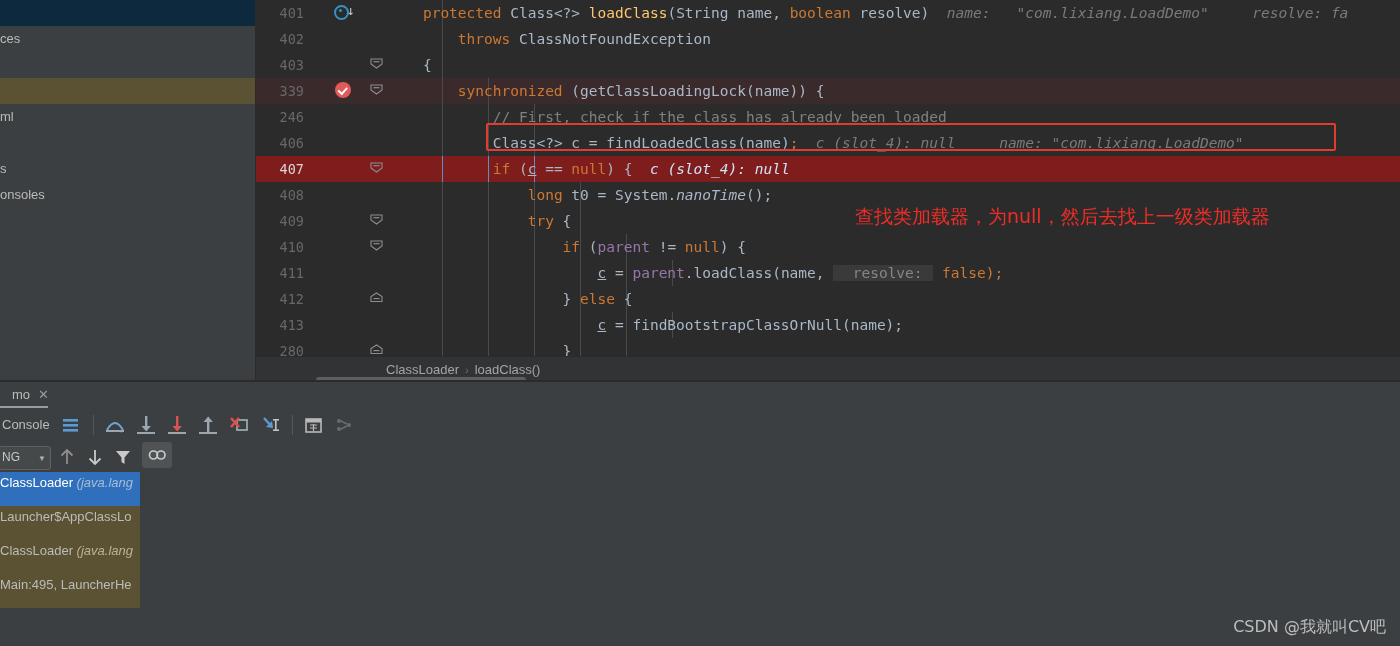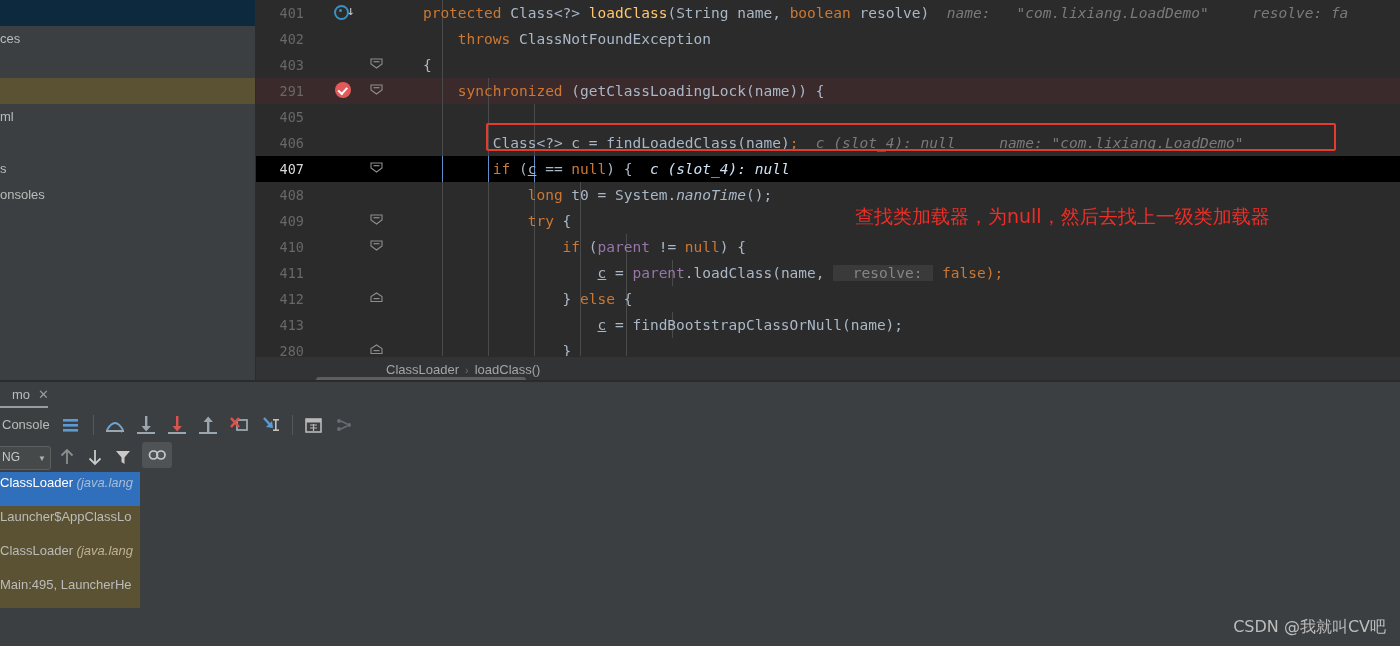--- a/index.html
+++ b/index.html
@@ -13,21 +13,21 @@
   .pt-row{height:26px;line-height:26px;padding-left:0;white-space:nowrap;font-size:13px;color:#bbbbbb;}
   .pt-row.sel-blue{background:#0d293e;}
   .pt-row.sel-olive{background:#5a5232;}
   .project-pane .pt-edge{position:absolute;right:0;top:0;width:1px;height:380px;background:#2b2b2b;}
 
   
   .editor{position:absolute;left:256px;top:0;width:1144px;height:356px;background:#2b2b2b;overflow:hidden;
           font-family:"DejaVu Sans Mono","Liberation Mono",monospace;font-size:14.5px;}
   .eline{position:relative;height:26px;line-height:26px;white-space:pre;}
   .eline.bp{background:#3b2a2c;}
-  .eline.cur{background:#000000;}
+  .eline.cur{background:#7f1d1d;}
   .gutter-num{position:absolute;left:0;top:0;width:48px;text-align:right;color:#686868;font-size:13.5px;
               font-family:"DejaVu Sans Mono",monospace;}
   .eline.cur .gutter-num{color:#d8d8d8;}
   .gut-ic{position:absolute;left:78px;top:0;width:24px;height:26px;}
   .fold{position:absolute;left:112px;top:0;width:16px;height:26px;}
   .code{position:absolute;left:132px;top:0;white-space:pre;}
   
   .vguide{position:absolute;top:0;width:1px;background:#4a4a4a;}
   .eline.cur .vguide{background:#5d8fca;}
 
@@ -117,25 +117,25 @@
       <div class="pt-edge"></div>
     </div>
 
   <div class="editor" id="editor-lines">
       <div class="eline"><span class="gutter-num">401</span><span class="gut-ic"><span class="ic-override"></span><span class="ic-arrow">↓</span></span><span class="vguide" style="left: 186px; height: 26px;"></span><span class="code"><span class="pln">    </span><span class="kw">protected </span><span class="typ">Class</span><span class="pln">&lt;?&gt; </span><span class="mth">loadClass</span><span class="pln">(</span><span class="typ">String </span><span class="pln">name</span><span class="pln">, </span><span class="kw">boolean </span><span class="pln">resolve)</span><span class="hint">  name: </span><span class="hint">  "com.lixiang.LoadDemo"</span><span class="hint">     resolve: fa</span></span></div>
       <div class="eline"><span class="gutter-num">402</span><span class="vguide" style="left: 186px; height: 26px;"></span><span class="code"><span class="pln">        </span><span class="kw">throws </span><span class="typ">ClassNotFoundException</span></span></div>
       <div class="eline"><span class="gutter-num">403</span><span class="fold"><svg class="fold-m" viewBox="0 0 13 11">
             <path d="M1 1 h11 v5 l-5.5 4 L1 6 z" fill="none" stroke="#8d8d8d" stroke-width="1.1"></path>
             <path d="M3.5 3.7 h6" stroke="#8d8d8d" stroke-width="1.2"></path>
           </svg></span><span class="vguide" style="left: 186px; height: 26px;"></span><span class="code"><span class="pln">    {</span></span></div>
-      <div class="eline bp"><span class="gutter-num">291</span><span class="gut-ic"><span class="ic-bp"></span></span><span class="fold"><svg class="fold-m" viewBox="0 0 13 11">
+      <div class="eline bp"><span class="gutter-num">339</span><span class="gut-ic"><span class="ic-bp"></span></span><span class="fold"><svg class="fold-m" viewBox="0 0 13 11">
             <path d="M1 1 h11 v5 l-5.5 4 L1 6 z" fill="none" stroke="#8d8d8d" stroke-width="1.1"></path>
             <path d="M3.5 3.7 h6" stroke="#8d8d8d" stroke-width="1.2"></path>
           </svg></span><span class="vguide" style="left: 186px; height: 26px;"></span><span class="vguide" style="left: 232px; height: 26px;"></span><span class="code"><span class="pln">        </span><span class="kw">synchronized </span><span class="pln">(</span><span class="pln">getClassLoadingLock</span><span class="pln">(name)) {</span></span></div>
-      <div class="eline"><span class="gutter-num">405</span><span class="vguide" style="left: 186px; height: 26px;"></span><span class="vguide" style="left: 232px; height: 26px;"></span><span class="vguide" style="left: 278px; height: 26px;"></span></div>
+      <div class="eline"><span class="gutter-num">246</span><span class="vguide" style="left: 186px; height: 26px;"></span><span class="vguide" style="left: 232px; height: 26px;"></span><span class="vguide" style="left: 278px; height: 26px;"></span><span class="code"><span class="cmt">            // First, check if the class has already been loaded</span></span></div>
       <div class="eline"><span class="gutter-num">406</span><span class="vguide" style="left: 186px; height: 26px;"></span><span class="vguide" style="left: 232px; height: 26px;"></span><span class="vguide" style="left: 278px; height: 26px;"></span><span class="code"><span class="pln">            </span><span class="typ">Class</span><span class="pln">&lt;?&gt; </span><span class="pln ul">c</span><span class="pln"> = </span><span class="pln">findLoadedClass</span><span class="pln">(name)</span><span class="kw">;</span><span class="hint">  c (slot_4): null</span><span class="hint">     name: "com.lixiang.LoadDemo"</span></span></div>
       <div class="eline cur"><span class="gutter-num">407</span><span class="fold"><svg class="fold-m" viewBox="0 0 13 11">
             <path d="M1 1 h11 v5 l-5.5 4 L1 6 z" fill="none" stroke="#8d8d8d" stroke-width="1.1"></path>
             <path d="M3.5 3.7 h6" stroke="#8d8d8d" stroke-width="1.2"></path>
           </svg></span><span class="vguide" style="left: 186px; height: 26px;"></span><span class="vguide" style="left: 232px; height: 26px;"></span><span class="vguide" style="left: 278px; height: 26px;"></span><span class="code"><span class="pln">            </span><span class="kw">if </span><span class="pln">(</span><span class="pln ul">c</span><span class="pln"> == </span><span class="kw">null</span><span class="pln">) {</span><span class="hint">  c (slot_4): null</span></span></div>
       <div class="eline"><span class="gutter-num">408</span><span class="vguide" style="left: 186px; height: 26px;"></span><span class="vguide" style="left: 232px; height: 26px;"></span><span class="vguide" style="left: 278px; height: 26px;"></span><span class="vguide" style="left: 324px; height: 26px;"></span><span class="code"><span class="pln">                </span><span class="kw">long </span><span class="pln">t0 = </span><span class="typ">System</span><span class="pln">.</span><span class="pln ital">nanoTime</span><span class="pln">();</span></span></div>
       <div class="eline"><span class="gutter-num">409</span><span class="fold"><svg class="fold-m" viewBox="0 0 13 11">
             <path d="M1 1 h11 v5 l-5.5 4 L1 6 z" fill="none" stroke="#8d8d8d" stroke-width="1.1"></path>
             <path d="M3.5 3.7 h6" stroke="#8d8d8d" stroke-width="1.2"></path>
           </svg></span><span class="vguide" style="left: 186px; height: 26px;"></span><span class="vguide" style="left: 232px; height: 26px;"></span><span class="vguide" style="left: 278px; height: 26px;"></span><span class="vguide" style="left: 324px; height: 26px;"></span><span class="code"><span class="pln">                </span><span class="kw">try </span><span class="pln">{</span></span></div>

